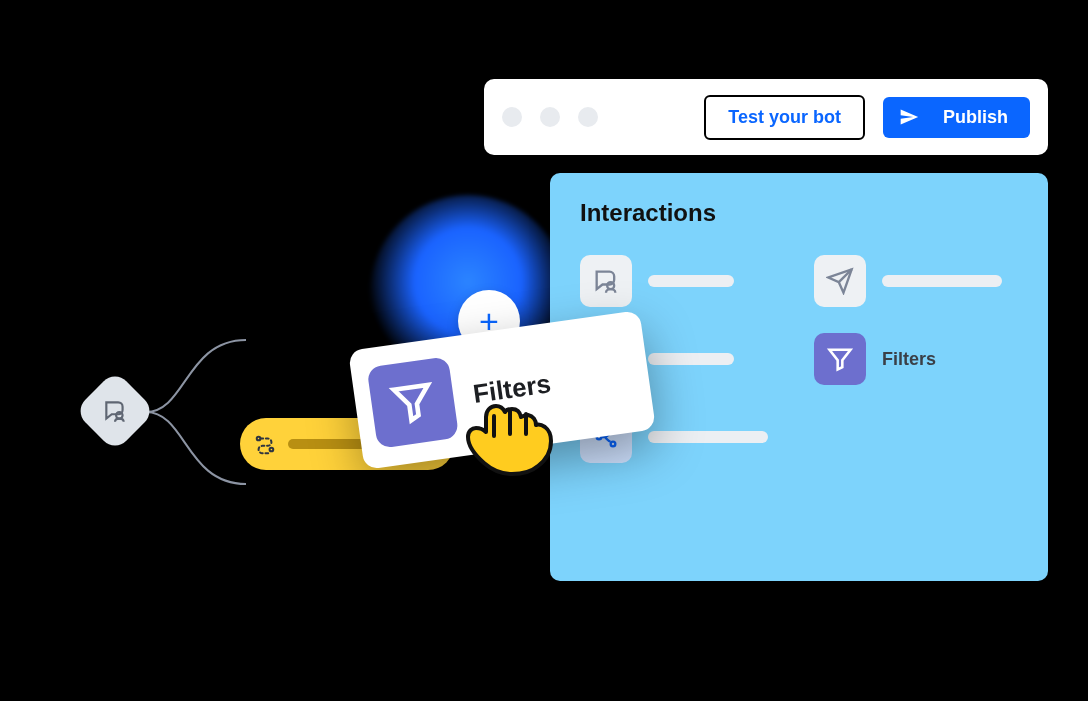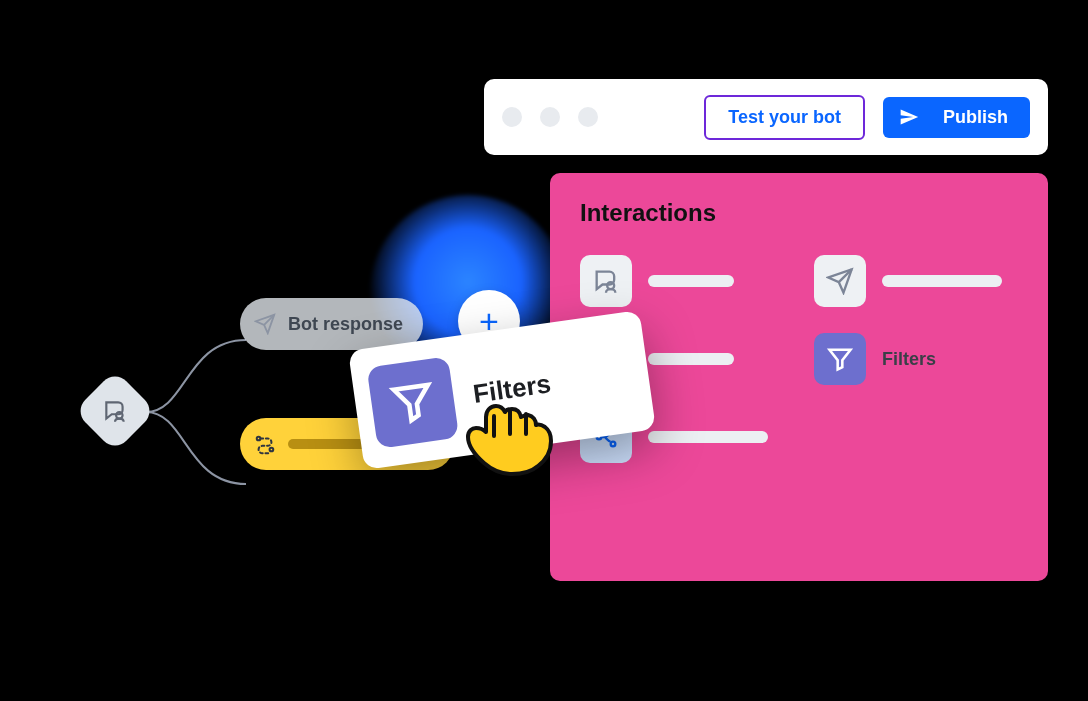--- a/index.html
+++ b/index.html
@@ -26,21 +26,21 @@
   align-items: center;
   padding: 0 18px;
   gap: 18px;
 }
 .toolbar .dot {
   width: 20px; height: 20px; border-radius: 50%;
   background: #e8ebef;
 }
 .toolbar .spacer { flex: 1; }
 .btn-outline {
-  border: 2px solid #6d28d9;
+  border: 2px solid #000000;
   color: #0a66ff;
   background: #fff;
   border-radius: 6px;
   padding: 10px 22px;
   font-size: 18px;
   font-weight: 700;
   cursor: pointer;
 }
 .btn-solid {
   background: #0a66ff;
@@ -57,21 +57,21 @@
 }
 .btn-solid .icon { display:inline-flex; }
 
 
 .panel {
   position: absolute;
   top: 173px;
   left: 550px;
   width: 498px;
   height: 408px;
-  background: #ec4899;
+  background: #7dd3fc;
   border-radius: 10px;
   box-shadow: 0 6px 24px rgba(0,0,0,.10);
   padding: 26px 30px;
 }
 .panel h2 {
   font-size: 24px;
   font-weight: 800;
   color: #111;
   margin-bottom: 28px;
 }
@@ -280,29 +280,20 @@
   <div class="node-start">
     <div class="inner">
       <svg viewBox="0 0 24 24" width="26" height="26" fill="none" stroke="currentColor" stroke-width="2">
           <path d="M4 4h11a4 4 0 0 1 4 4v3a4 4 0 0 1-4 4H9l-5 4V4z"></path>
           <circle cx="16" cy="16" r="3"></circle>
           <path d="M12 22c0-2 2-3 4-3s4 1 4 3"></path>
         </svg>
     </div>
   </div>
 
-  <div class="node-pill gray">
-    <span class="ico">
-      <svg viewBox="0 0 24 24" width="22" height="22" fill="none" stroke="currentColor" stroke-width="2">
-          <path d="M22 2L11 13"></path>
-          <path d="M22 2l-7 20-4-9-9-4 20-7z"></path>
-        </svg>
-    </span>
-    <span>Bot response</span>
-  </div>
 
   <div class="plus">
     <span>+</span>
   </div>
 
   <div class="node-pill yellow">
     <span class="ico">
       <svg viewBox="0 0 24 24" width="22" height="22" fill="none" stroke="currentColor" stroke-width="2.2">
           <circle cx="5" cy="6" r="2"></circle>
           <circle cx="19" cy="18" r="2"></circle>

